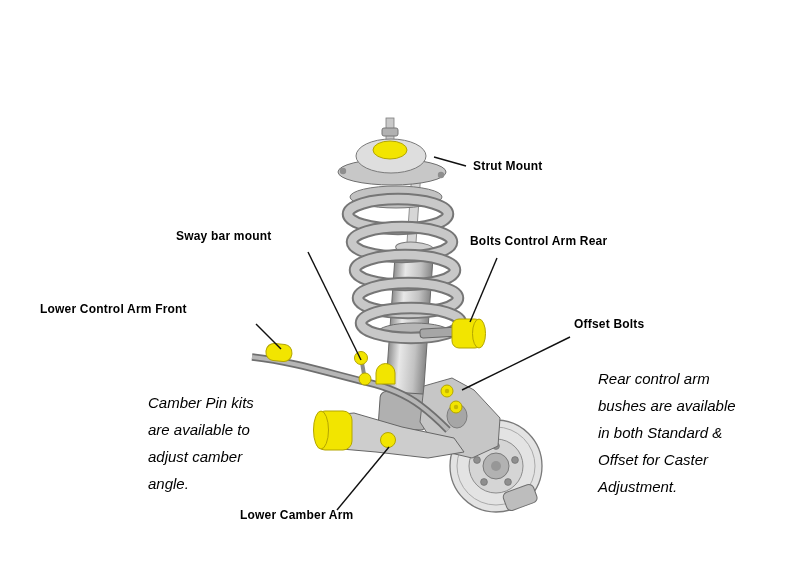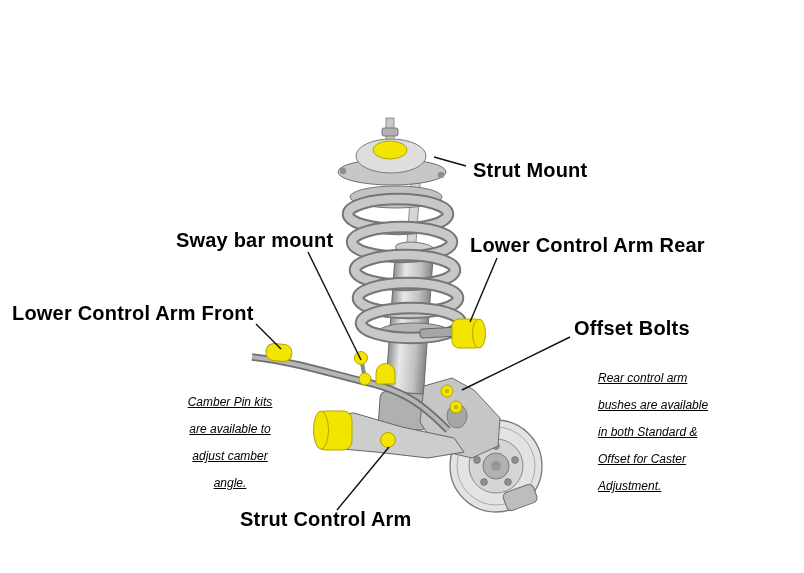--- a/index.html
+++ b/index.html
@@ -2,28 +2,28 @@
 <html style="--highlight: #f2e500; --metal-light: #e3e3e3; --metal-mid: #c6c6c6; --metal-dark: #8f8f8f; --outline: #6b6b6b; --leader-line: #101010; --background: #ffffff; --text: #000000;"><head>
 <meta charset="utf-8">
 <style>
   html,body{margin:0;padding:0;background:#fff;}
   .stage{
     position:relative;width:804px;height:573px;background:#fff;
     font-family:"Liberation Sans",sans-serif;color:#000;overflow:hidden;
   }
   .diagram-svg{position:absolute;left:0;top:0;}
   .label{
-    position:absolute;font-weight:700;font-size:20px;letter-spacing:.2px;
+    position:absolute;font-weight:700;font-size:12px;letter-spacing:.2px;
     white-space:nowrap;color:#000;
   }
   .note{
-    position:absolute;font-style:italic;font-size:12px;line-height:27px;
-    white-space:pre-line;color:#000;text-decoration:underline;
+    position:absolute;font-style:italic;font-size:15px;line-height:27px;
+    white-space:pre-line;color:#000;
   }
-  .note.center{text-align:center;}
+  .note.center{}
   .hl{fill:var(--highlight,#f2e500);stroke:#b3a500;stroke-width:1;}
 </style>
 </head>
 <body>
 
 <div class="stage">
 
   <svg class="diagram-svg" width="804" height="573" viewBox="0 0 804 573" aria-hidden="true">
     <defs>
       <linearGradient id="gBody" x1="0" x2="1" y1="0" y2="0">
@@ -136,27 +136,27 @@
       <line x1="570" y1="337" x2="462" y2="390"></line>
       <line x1="337" y1="510" x2="389" y2="447"></line>
     </g>
   </svg>
 
   <div class="label" style="left:473px;top:159px">Strut Mount</div>
 
   <div class="label" style="left:176px;top:229px">Sway bar mount</div>
 
 
-  <div class="label" style="left:470px;top:234px">Lower Control Arm Rear</div>
+  <div class="label" style="left:470px;top:234px">Bolts Control Arm Rear</div>
 
-  <div class="label" style="left:12px;top:302px">Lower Control Arm Front</div>
+  <div class="label" style="left:40px;top:302px">Lower Control Arm Front</div>
 
   <div class="label" style="left:574px;top:317px">Offset Bolts</div>
 
-  <div class="label" style="left:240px;top:508px">Strut Control Arm</div>
+  <div class="label" style="left:240px;top:508px">Lower Camber Arm</div>
 
   <div class="note center" style="left:148px;top:389px;width:164px">Camber Pin kits
 are available to
 adjust camber
 angle.</div>
 
   <div class="note" style="left:598px;top:365px;width:185px">Rear control arm
 bushes are available
 in both Standard &amp;
 Offset for Caster

